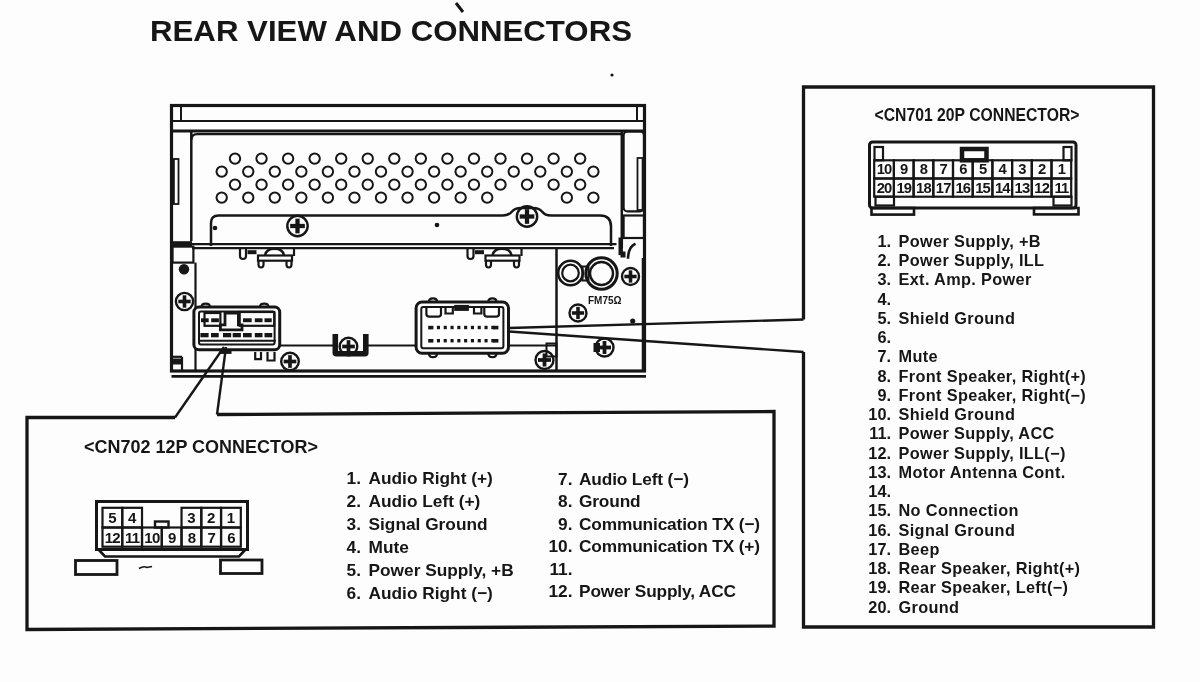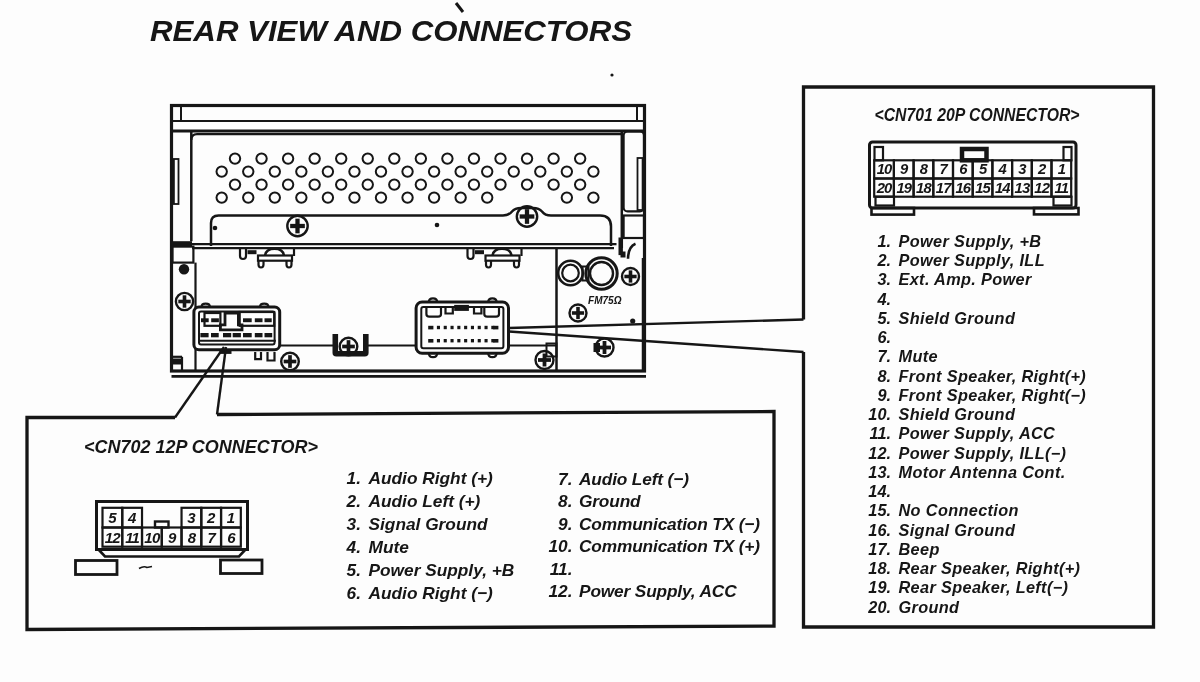--- a/index.html
+++ b/index.html
@@ -1,16 +1,16 @@
 <!DOCTYPE html>
 <html><head>
 <meta charset="utf-8">
 <style>
 html,body{margin:0;padding:0;background:#ffffff;}
-#page{position:relative;width:1200px;height:682px;background:#fdfdfd;overflow:hidden;font-style:italic;}
+#page{position:relative;width:1200px;height:682px;background:#fdfdfd;overflow:hidden;}
 </style>
 </head>
 <body>
 <div id="page">
 <svg width="1200" height="682" viewBox="0 0 1200 682">
 <text x="150" y="41" font-family="Liberation Sans, sans-serif" font-size="29.5" font-weight="bold" fill="#161616" textLength="482" lengthAdjust="spacingAndGlyphs">REAR VIEW AND CONNECTORS</text>
 <line x1="456" y1="3" x2="463" y2="12" stroke="#161616" stroke-width="3" stroke-linecap="butt"></line>
 <circle cx="612" cy="75" r="1.6" fill="#161616"></circle>
 <rect x="171.5" y="105.5" width="473" height="265.5" fill="none" stroke="#161616" stroke-width="3.2"></rect>
 <line x1="171.5" y1="376.4" x2="646" y2="376.4" stroke="#161616" stroke-width="2.8" stroke-linecap="butt"></line>

